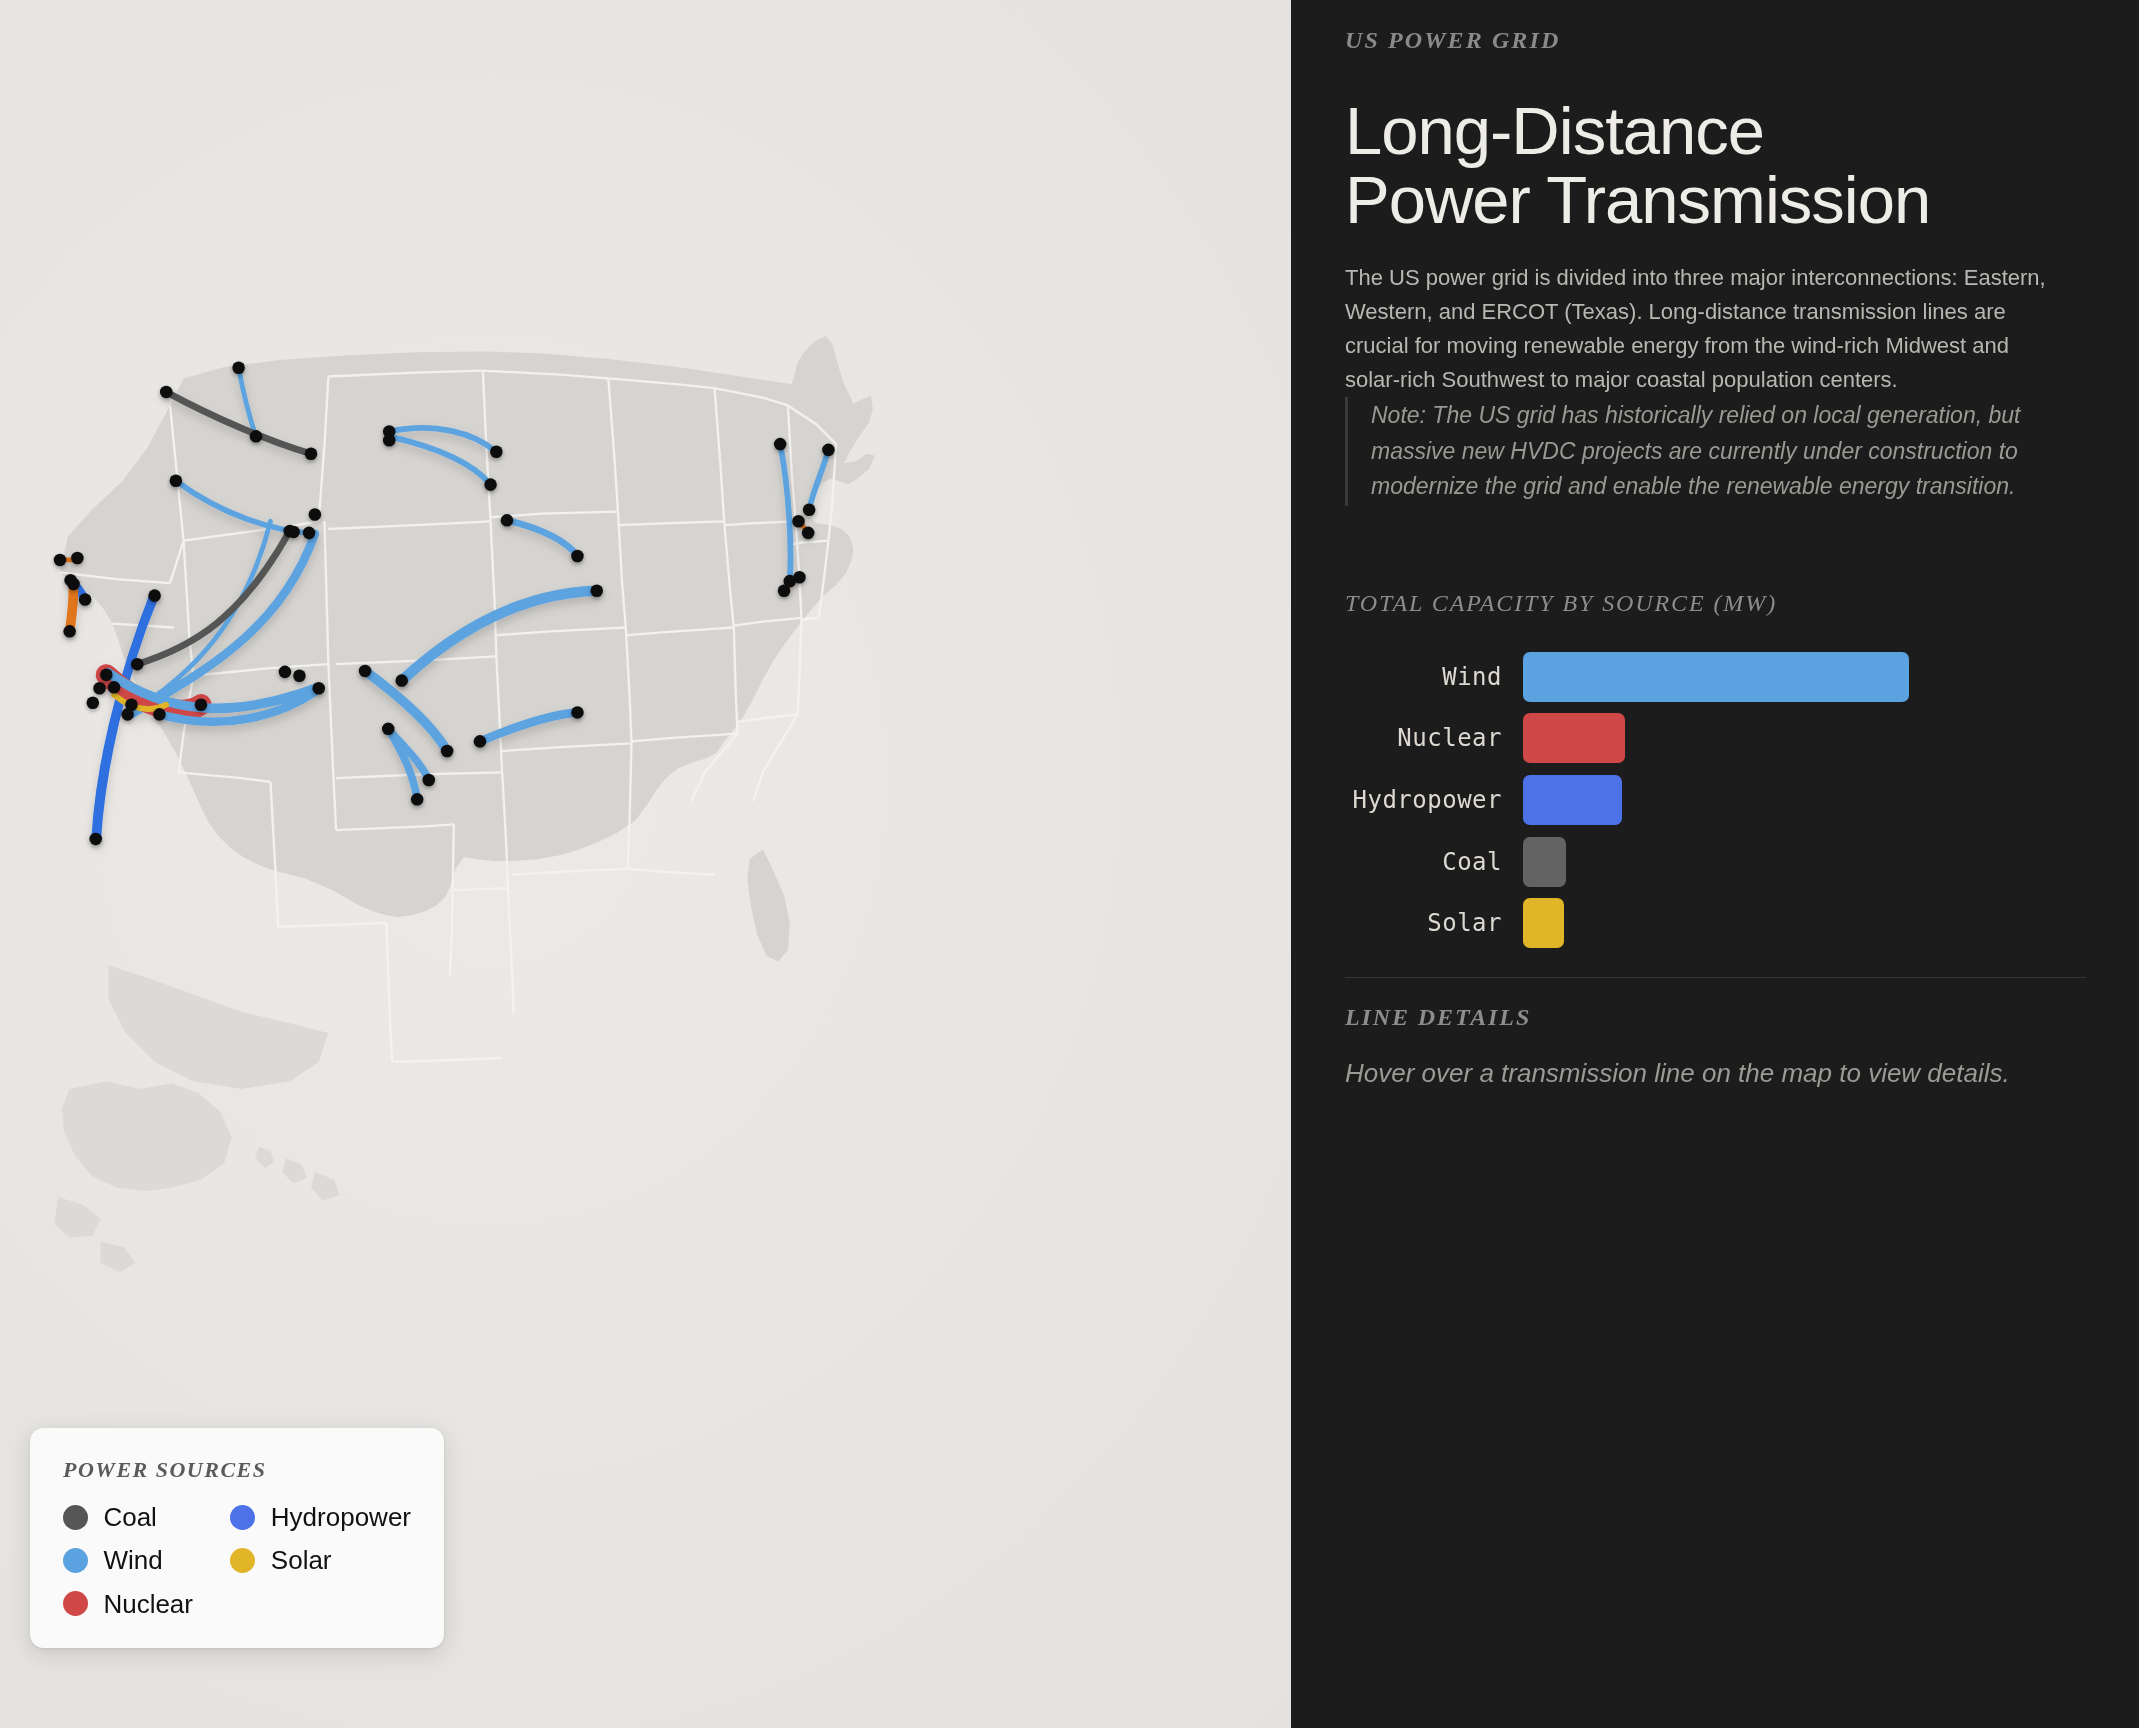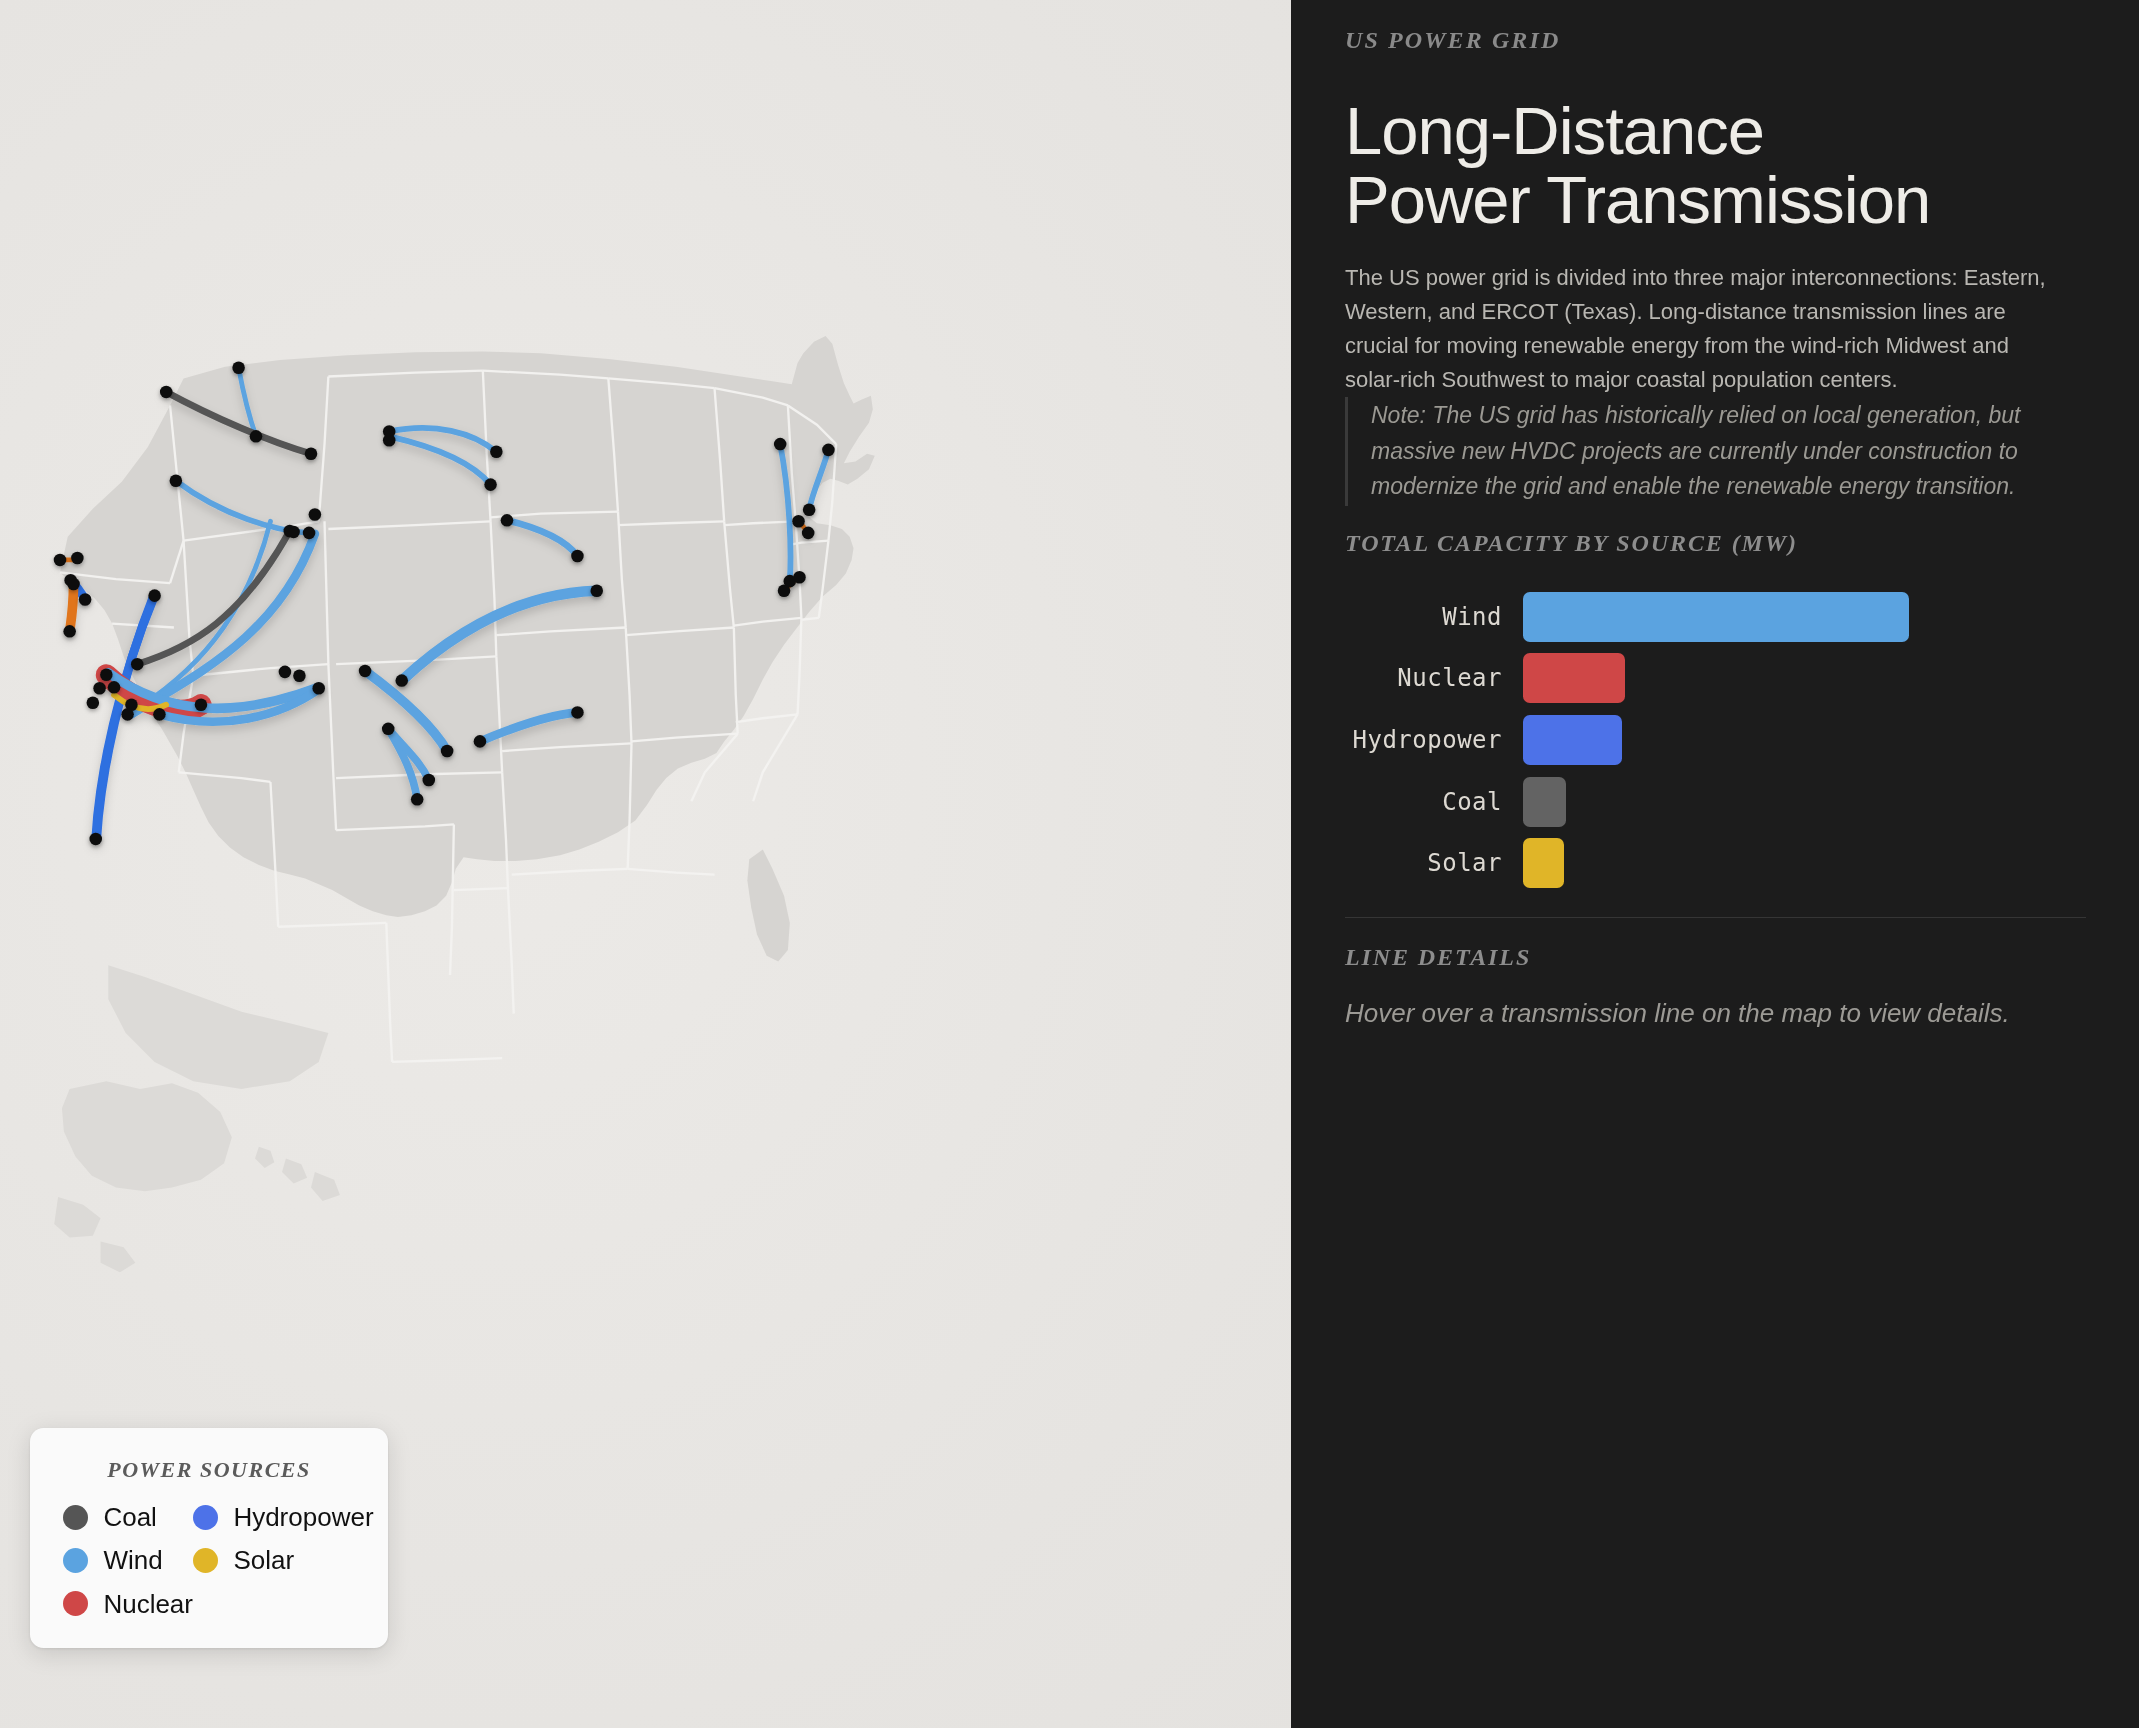--- a/index.html
+++ b/index.html
@@ -11,25 +11,24 @@
   
   .map-pane {
     position:relative; width:1291px; height:1728px;
     background: radial-gradient(ellipse 120% 100% at 38% 45%, #eceae7 0%, #e6e4e1 55%, #e2e0dd 100%);
     overflow:hidden;
   }
   .map-svg { position:absolute; left:0; top:0; width:1291px; height:1728px; }
 
   
   .legend-card {
-    position:absolute; left:30px; top:1428px; width:358px; height:220px;
+    position:absolute; left:30px; top:1428px; width:414px; height:220px;
     background:#fafafa; border-radius:13.5px;
     box-shadow:0 5.8px 25px rgba(0,0,0,.13), 0 1px 2.9px rgba(0,0,0,.08);
     padding:29px 33px 0 33px;
-    text-align:center;
   }
   .legend-title {
     font-family:"Liberation Serif", serif; font-style:italic; font-weight:700;
     font-size:22px; letter-spacing:1.5px; color:#5b5b5b; margin-bottom:21px;
   }
   .legend-grid { display:grid; grid-template-columns:1fr 1fr; row-gap:17.4px; }
   .legend-item { display:flex; align-items:center; gap:15.4px; }
   .legend-dot { width:25px; height:25px; border-radius:50%; flex:none; }
   .legend-label { font-size:26px; color:#111; line-height:1; }
 
@@ -48,22 +47,22 @@
   }
   p.desc {
     font-size:22px; line-height:1.54; color:#b9b7b2; margin-top:27px; max-width:724px;
   }
   .note {
     border-left:3.9px solid #3a3a3a; padding:1.9px 0 1.9px 23px;
     font-style:italic; font-size:23px; line-height:1.53; color:#9b9993; max-width:714px;
   }
 
   .section-head {
-    font-family:"Liberation Serif", serif; font-style:italic; font-weight:700;
-    font-size:24px; letter-spacing:1.9px; color:#8d8d8d; margin-top:24px;
+    font-family:"Liberation Serif", serif; font-style:italic; font-weight:400;
+    font-size:24px; letter-spacing:1.9px; color:#8d8d8d; margin-top:84px;
   }
 
   
   .chart { margin-top:35px; }
   .bar-row { display:flex; align-items:center; height:50px; margin-bottom:11.6px; }
   .bar-label {
     width:178px; text-align:right; padding-right:21px; flex:none;
     font-family:"DejaVu Sans Mono", monospace; font-size:24px; color:#ddd9d2; letter-spacing:0.5px;
   }
   .bar { height:50px; border-radius:6.8px; }

